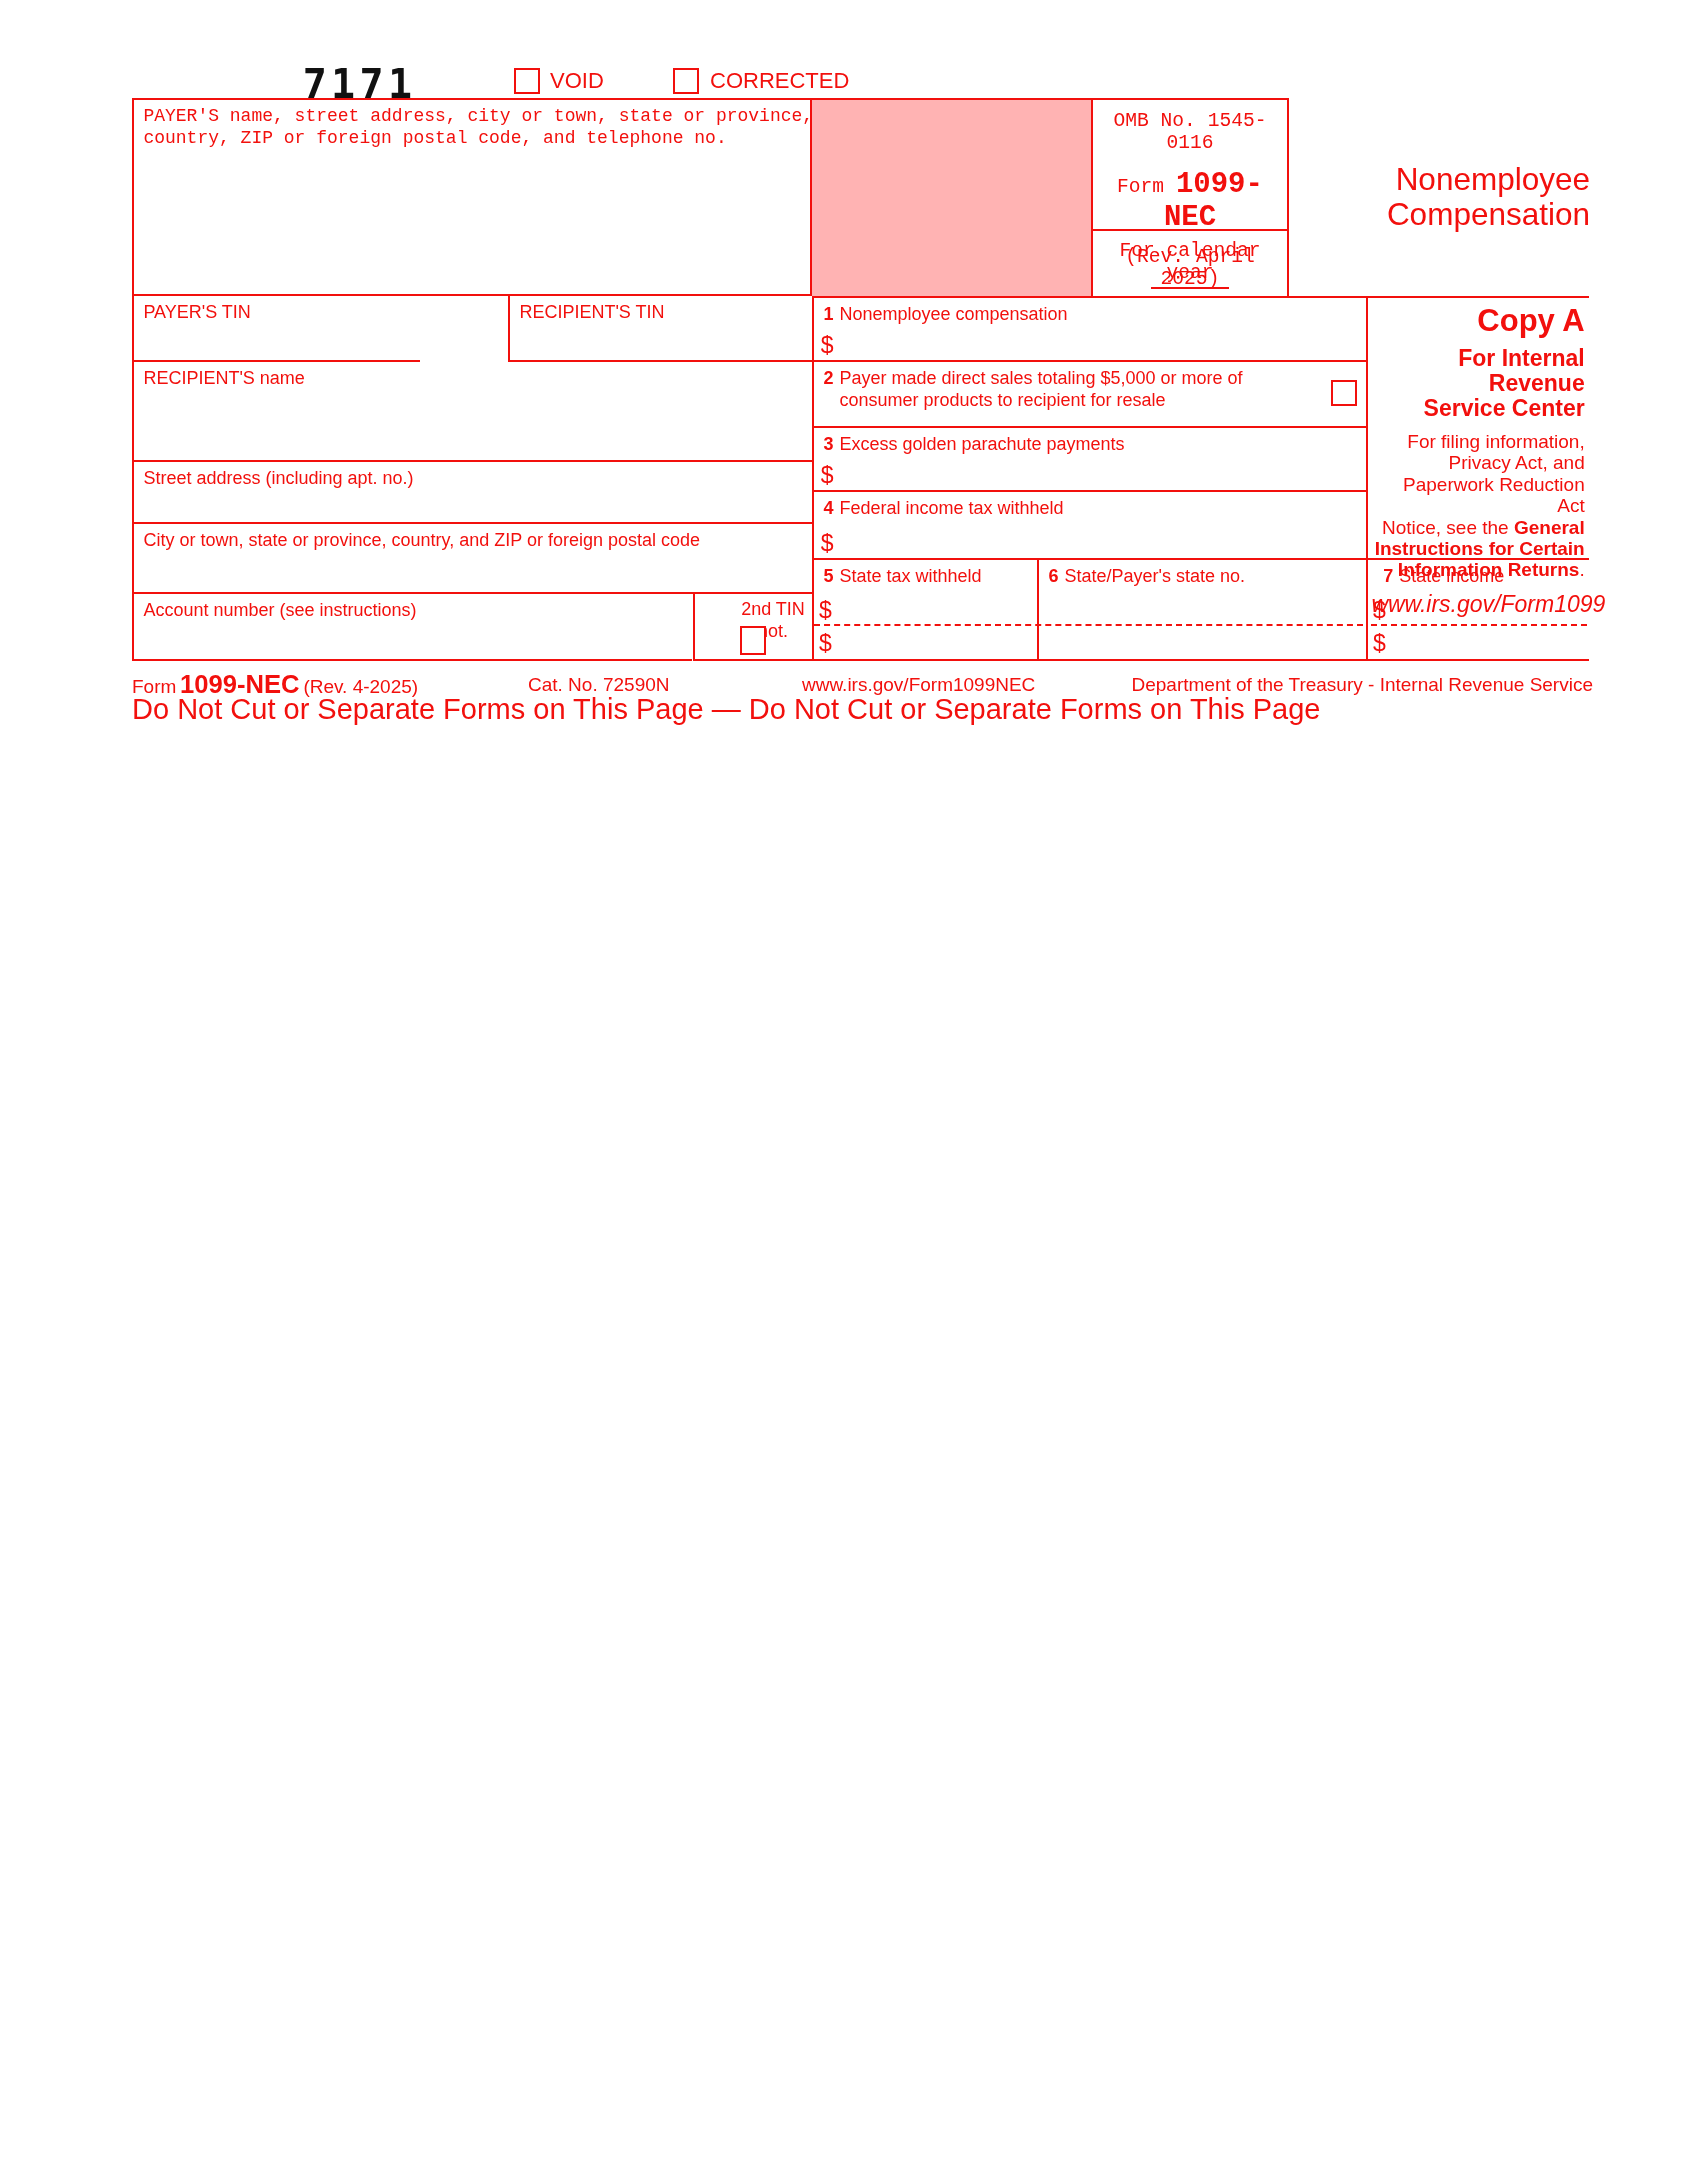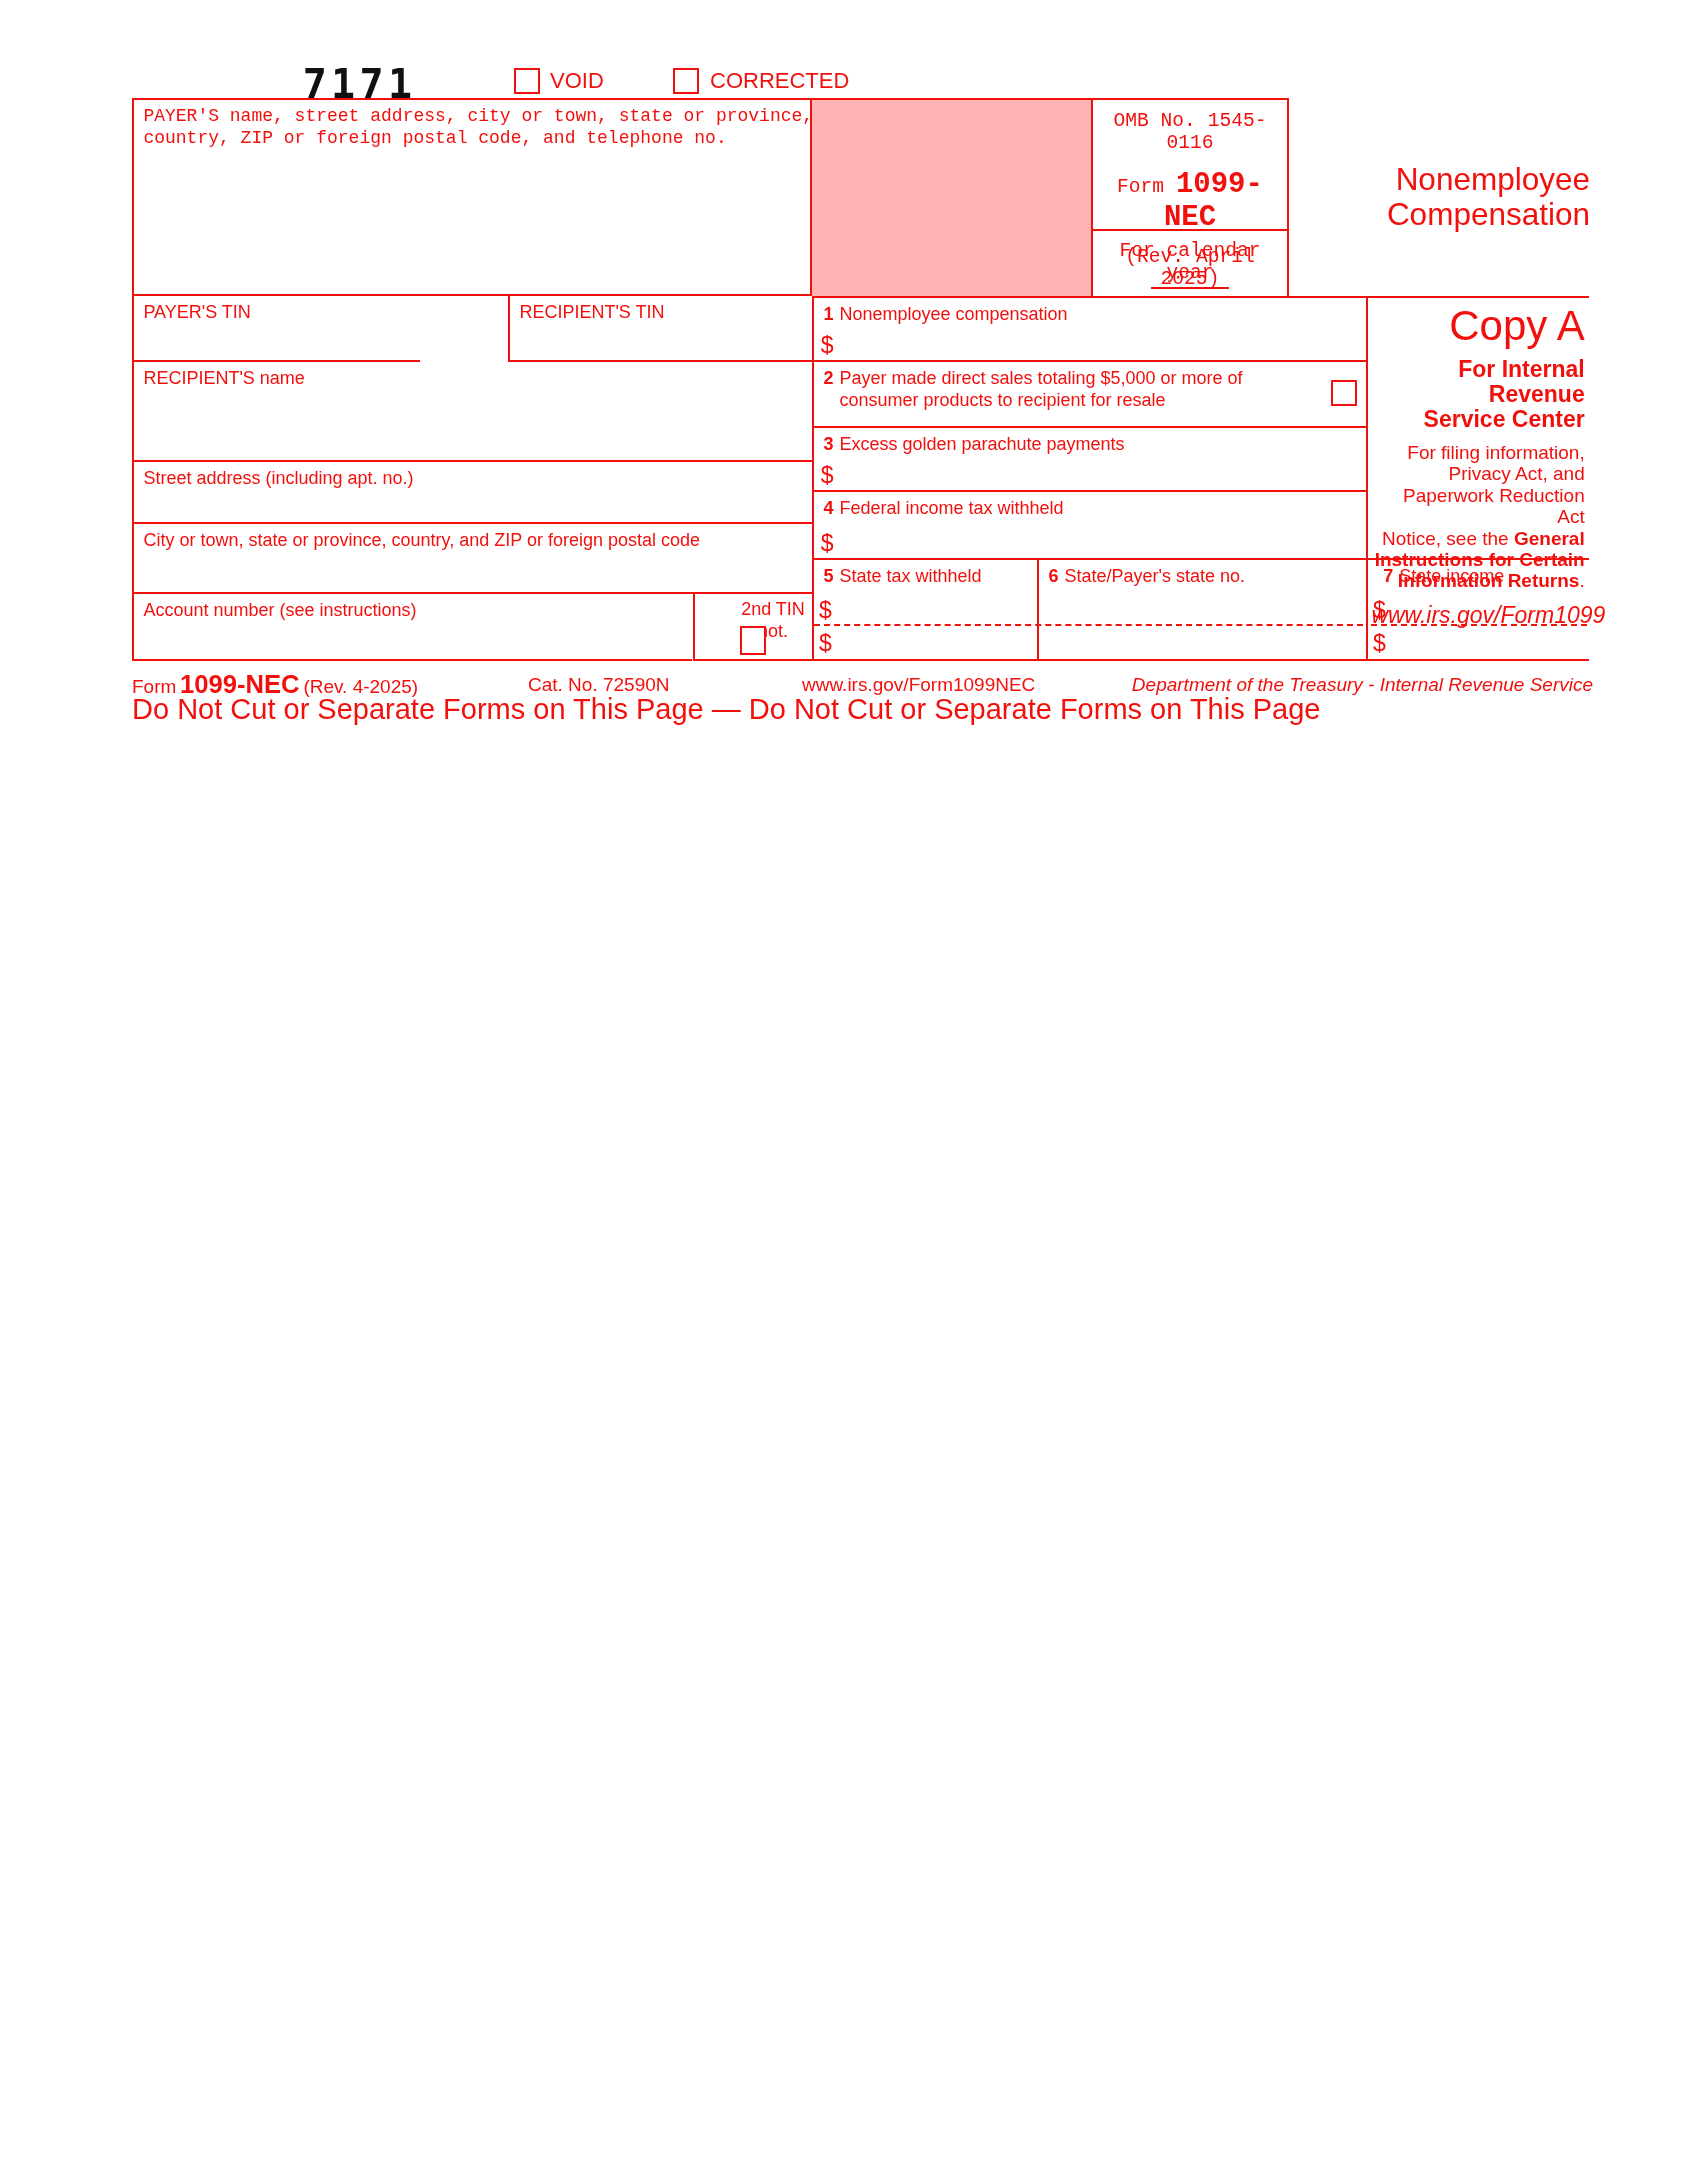--- a/index.html
+++ b/index.html
@@ -27,21 +27,21 @@
     font-family:"DejaVu Sans Mono", monospace;color:var(--black);
     font-size:40px;letter-spacing:4.3px;font-weight:700;
   }
   .hdr-cb-label{font-size:22px;line-height:1;}
   .pink{background:var(--pink);}
   .omb-line{font-size:19.6px;text-align:center;}
   .form-big{font-size:29px;font-weight:bold;}
   .title{
     font-size:31.5px;font-weight:normal;line-height:35px;text-align:right;
   }
-  .copy-a{font-size:42px;font-weight:normal;line-height:1;}
+  .copy-a{font-size:31px;font-weight:bold;line-height:1;}
   .copy-sub{font-size:23px;font-weight:bold;line-height:1.08;}
   .copy-small{font-size:19px;line-height:1.13;}
   .copy-url{font-size:23px;font-style:italic;line-height:1;}
   .right-align{text-align:right;}
   .dash{position:absolute;border-top:2.1px dashed var(--red);height:0;}
   .underline-blank{position:absolute;border-bottom:2.1px solid var(--red);height:0;}
   .footer-small{font-size:19px;}
   .footer-formnum{font-size:25.6px;font-weight:bold;}
   .do-not-cut{font-size:29px;font-weight:normal;white-space:nowrap;}
   .boxlabel-row{display:flex;gap:6px;align-items:flex-start;}
@@ -182,16 +182,16 @@
   <div class="copy-url" style="margin-top:12px;">www.irs.gov/Form1099</div>
 </div>
 
 <div class="abs" style="left:132px;top:670px;">
   <span class="footer-small">Form</span>
   <span class="footer-formnum">1099-NEC</span>
   <span class="footer-small">(Rev. 4-2025)</span>
 </div>
 <div class="abs footer-small" style="left:528px;top:674px;">Cat. No. 72590N</div>
 <div class="abs footer-small" style="left:802px;top:674px;">www.irs.gov/Form1099NEC</div>
-<div class="abs footer-small" style="left:1121px;top:674px;width:472px;text-align:right;font-style:italic;">Department of the Treasury - Internal Revenue Service</div>
+<div class="abs footer-small" style="left:1121px;top:674px;width:472px;text-align:right;">Department of the Treasury - Internal Revenue Service</div>
 
 <div class="abs do-not-cut" style="left:132px;top:693px;">Do Not Cut or Separate Forms on This Page — Do Not Cut or Separate Forms on This Page</div>
 
 
 </body></html>

